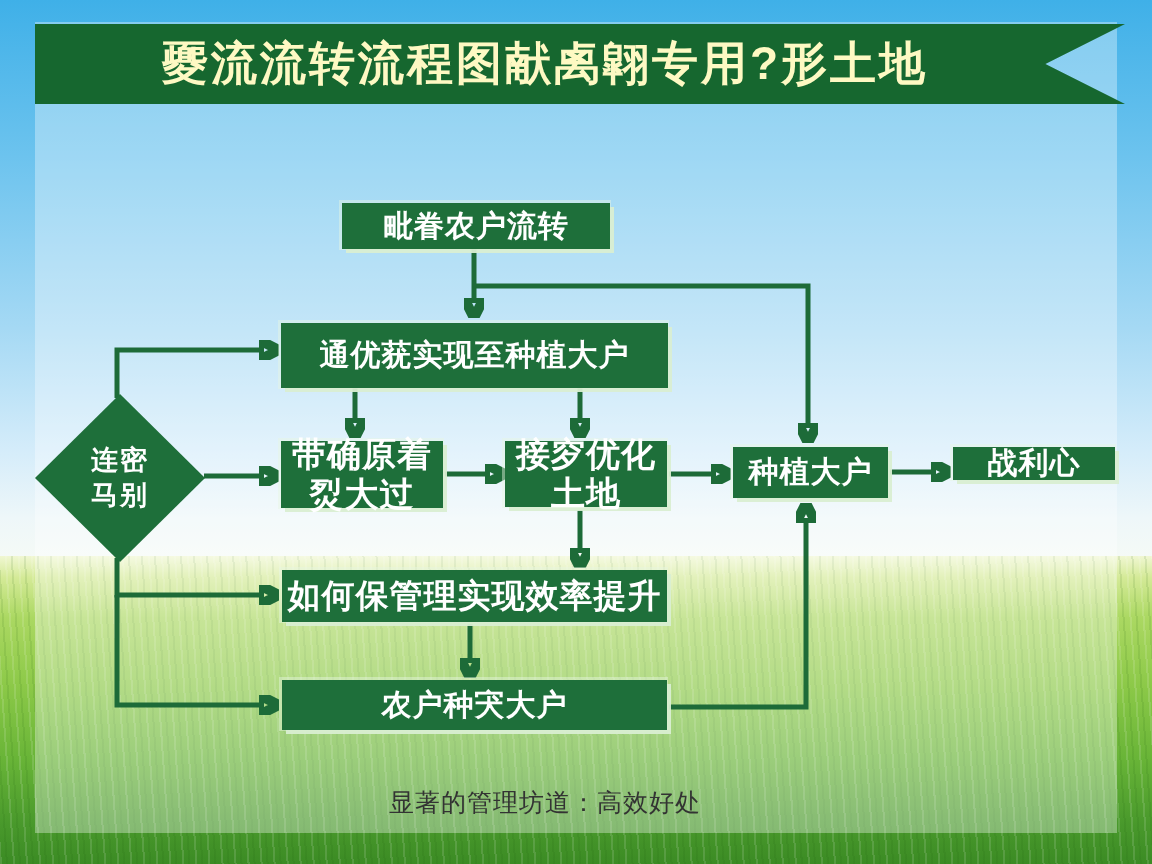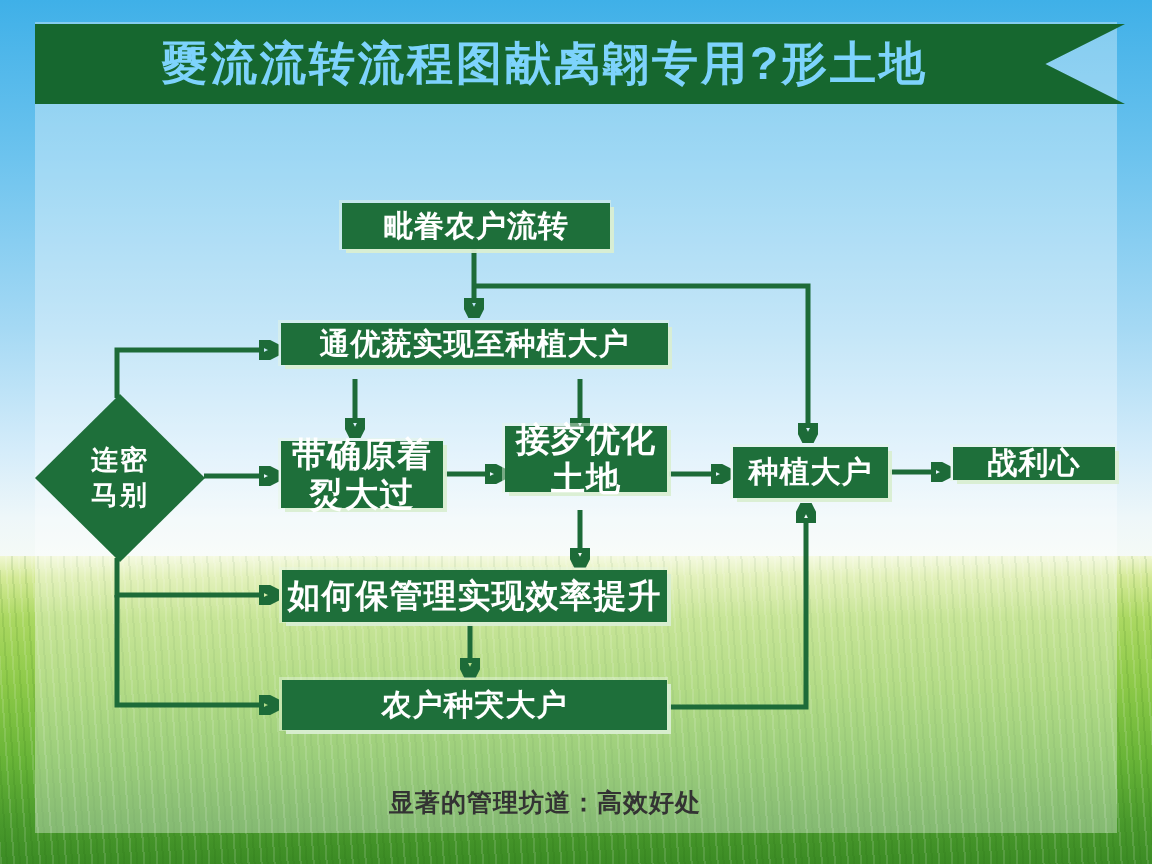--- a/index.html
+++ b/index.html
@@ -22,37 +22,37 @@
       radial-gradient(150px 60px at 51% 78%, rgba(33,100,42,.9) 0 55%, transparent 62%),
       radial-gradient(140px 62px at 67% 76%, rgba(30,95,40,.9) 0 55%, transparent 62%),
       radial-gradient(160px 66px at 84% 74%, rgba(28,92,38,.92) 0 55%, transparent 62%),
       radial-gradient(120px 56px at 98% 72%, rgba(30,95,40,.9) 0 55%, transparent 62%);}
   .overlay{position:absolute;left:35px;top:22px;width:1082px;height:811px;
     background:rgba(255,255,255,.34);}
   
   .banner{position:absolute;left:35px;top:24px;width:1090px;height:80px;background:#16672f;
     clip-path:polygon(0 0,100% 0,92.7% 50%,100% 100%,0 100%);
     display:flex;align-items:center;justify-content:center;
-    color:#7dd3fc;font-size:46px;font-weight:700;letter-spacing:3px;
+    color:#fef9c3;font-size:46px;font-weight:700;letter-spacing:3px;
     padding-right:70px;box-sizing:border-box;white-space:nowrap;}
   
   .node{position:absolute;background:#1e6f3a;color:#fff;font-weight:600;text-align:center;
     display:flex;flex-direction:column;align-items:center;justify-content:center;
     box-shadow:4px 4px 0 rgba(217,238,210,.95), -1px -1px 0 2px rgba(230,246,226,.45);
     line-height:1.15;letter-spacing:1px;}
   .fs30{font-size:30px}.fs29{font-size:33px}.fs27{font-size:34px}
   .diamond{position:absolute;left:35px;top:394px;width:170px;height:168px;background:#1e6f3a;
     clip-path:polygon(50% 0,100% 50%,50% 100%,0 50%);
     display:flex;flex-direction:column;align-items:center;justify-content:center;
     color:#fff;font-weight:600;font-size:27px;line-height:1.3;letter-spacing:2px;
     filter:drop-shadow(3px 3px 0 rgba(217,238,210,.95));}
   .connectors{position:absolute;left:0;top:0;width:1152px;height:864px;}
   .connectors path{stroke:#1d6b38;stroke-width:5;fill:none;}
   .caption{position:absolute;left:255px;top:786px;width:580px;text-align:center;
-    font-size:25px;color:#333;font-weight:700;letter-spacing:1px;}
+    font-size:25px;color:#333;font-weight:400;letter-spacing:1px;}
 </style>
 </head>
 <body>
 
 <div class="stage">
 
   <div class="sky"></div>
   <div class="trees"></div>
   <div class="grass"></div>
   <div class="overlay"></div>
@@ -80,35 +80,35 @@
     <path d="M117,398 L117,350 L261,350" marker-end="url(#arw)"></path>
     <path d="M204,476 L261,476" marker-end="url(#arw)"></path>
     <path d="M117,558 L117,595 L261,595" marker-end="url(#arw)"></path>
     <path d="M117,595 L117,705 L261,705" marker-end="url(#arw)"></path>
   </svg>
 
   <div class="node fs30" style="left:342px;top:203px;width:268px;height:46px">
     <span>毗眷农户流转</span>
   </div>
 
-  <div class="node fs30" style="left:281px;top:323px;width:387px;height:42px">
+  <div class="node fs30" style="left:281px;top:323px;width:387px;height:65px">
     <span>通优莸实现至种植大户</span>
   </div>
 
   <div class="diamond">
     <span>连密</span>
     <span>马别</span>
   </div>
 
   <div class="node fs27" style="left:281px;top:441px;width:162px;height:67px">
     <span>带确原着</span>
     <span>烮大过</span>
   </div>
 
-  <div class="node fs27" style="left:505px;top:426px;width:162px;height:66px">
+  <div class="node fs27" style="left:505px;top:441px;width:162px;height:66px">
     <span>接穸优化</span>
     <span>土地</span>
   </div>
 
   <div class="node fs30" style="left:733px;top:447px;width:155px;height:51px">
     <span>种植大户</span>
   </div>
 
   <div class="node fs30" style="left:953px;top:447px;width:162px;height:33px">
     <span>战利心</span>

